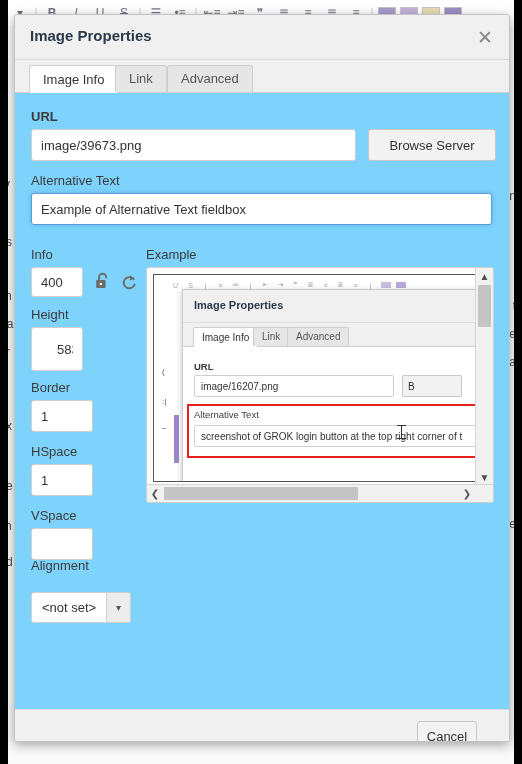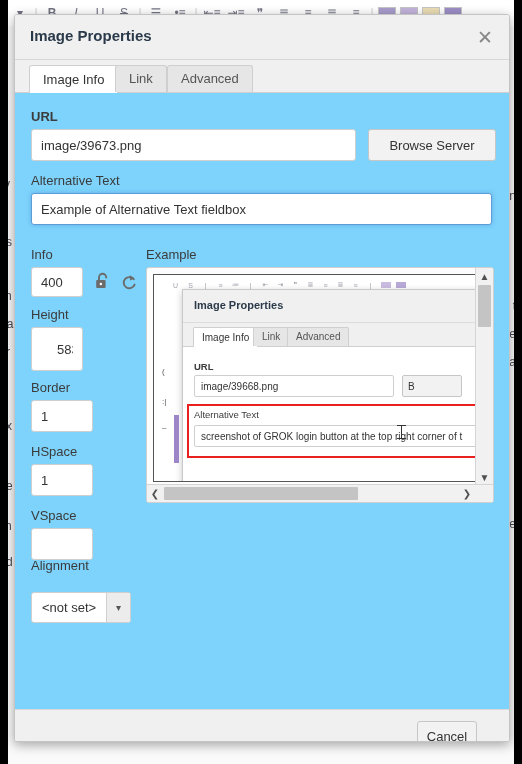--- a/index.html
+++ b/index.html
@@ -306,21 +306,21 @@
                 <div class="mtab" style="left:70px;">
                   <span>Link</span>
                 </div>
                 <div class="mtab" style="left:104px;">
                   <span>Advanced</span>
                 </div>
               </div>
               <div class="mini-body">
                 <div class="ml" style="left:11px;top:14px;font-weight:bold;">URL</div>
                 <div class="mi" style="left:11px;top:28px;width:200px;height:22px;">
-                  <span>image/39668.png</span>
+                  <span>image/16207.png</span>
                 </div>
                 <div class="mbtn" style="left:219px;top:28px;width:60px;height:22px;">
                   <span>B</span>
                 </div>
                 <div class="redbox" style="left:4px;top:57px;width:310px;height:54px;"></div>
                 <div class="ml" style="left:11px;top:62px;">Alternative Text</div>
                 <div class="mi" style="left:11px;top:78px;width:290px;height:22px;">
                   <span>screenshot of GROK login button at the top right corner of t</span>
                 </div>
                 <div class="caret" style="left:214px;top:78px;"></div>

